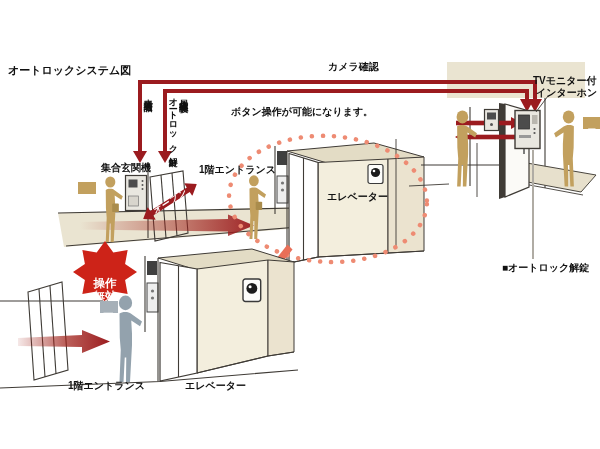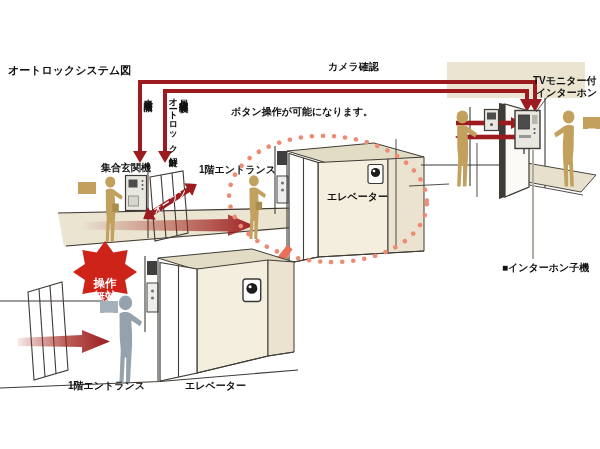--- a/index.html
+++ b/index.html
@@ -245,21 +245,21 @@
   <span>オープン</span>
 </div>
 <div class="lbl" style="left:199px;top:164px;">1階エントランス</div>
 <div class="lbl" style="left:327px;top:191px;">エレベーター</div>
 
 <div class="lbl tvlbl" style="left:533px;top:75px;">
   <span>TVモニター付</span>
   <span class="l2">インターホン</span>
 </div>
 <div class="badge badge-gold" style="left:583px;top:117px;">居住者</div>
-<div class="lbl" style="left:502px;top:262px;">■インターホン子機</div>
+<div class="lbl" style="left:502px;top:262px;">■オートロック解錠</div>
 
 <div class="star">
   <span>操作無効</span>
 </div>
 <div class="badge badge-blue" style="left:100px;top:301px;">不審者</div>
 <div class="lbl" style="left:68px;top:380px;">1階エントランス</div>
 <div class="lbl" style="left:185px;top:380px;">エレベーター</div>
 
 </div>
 

